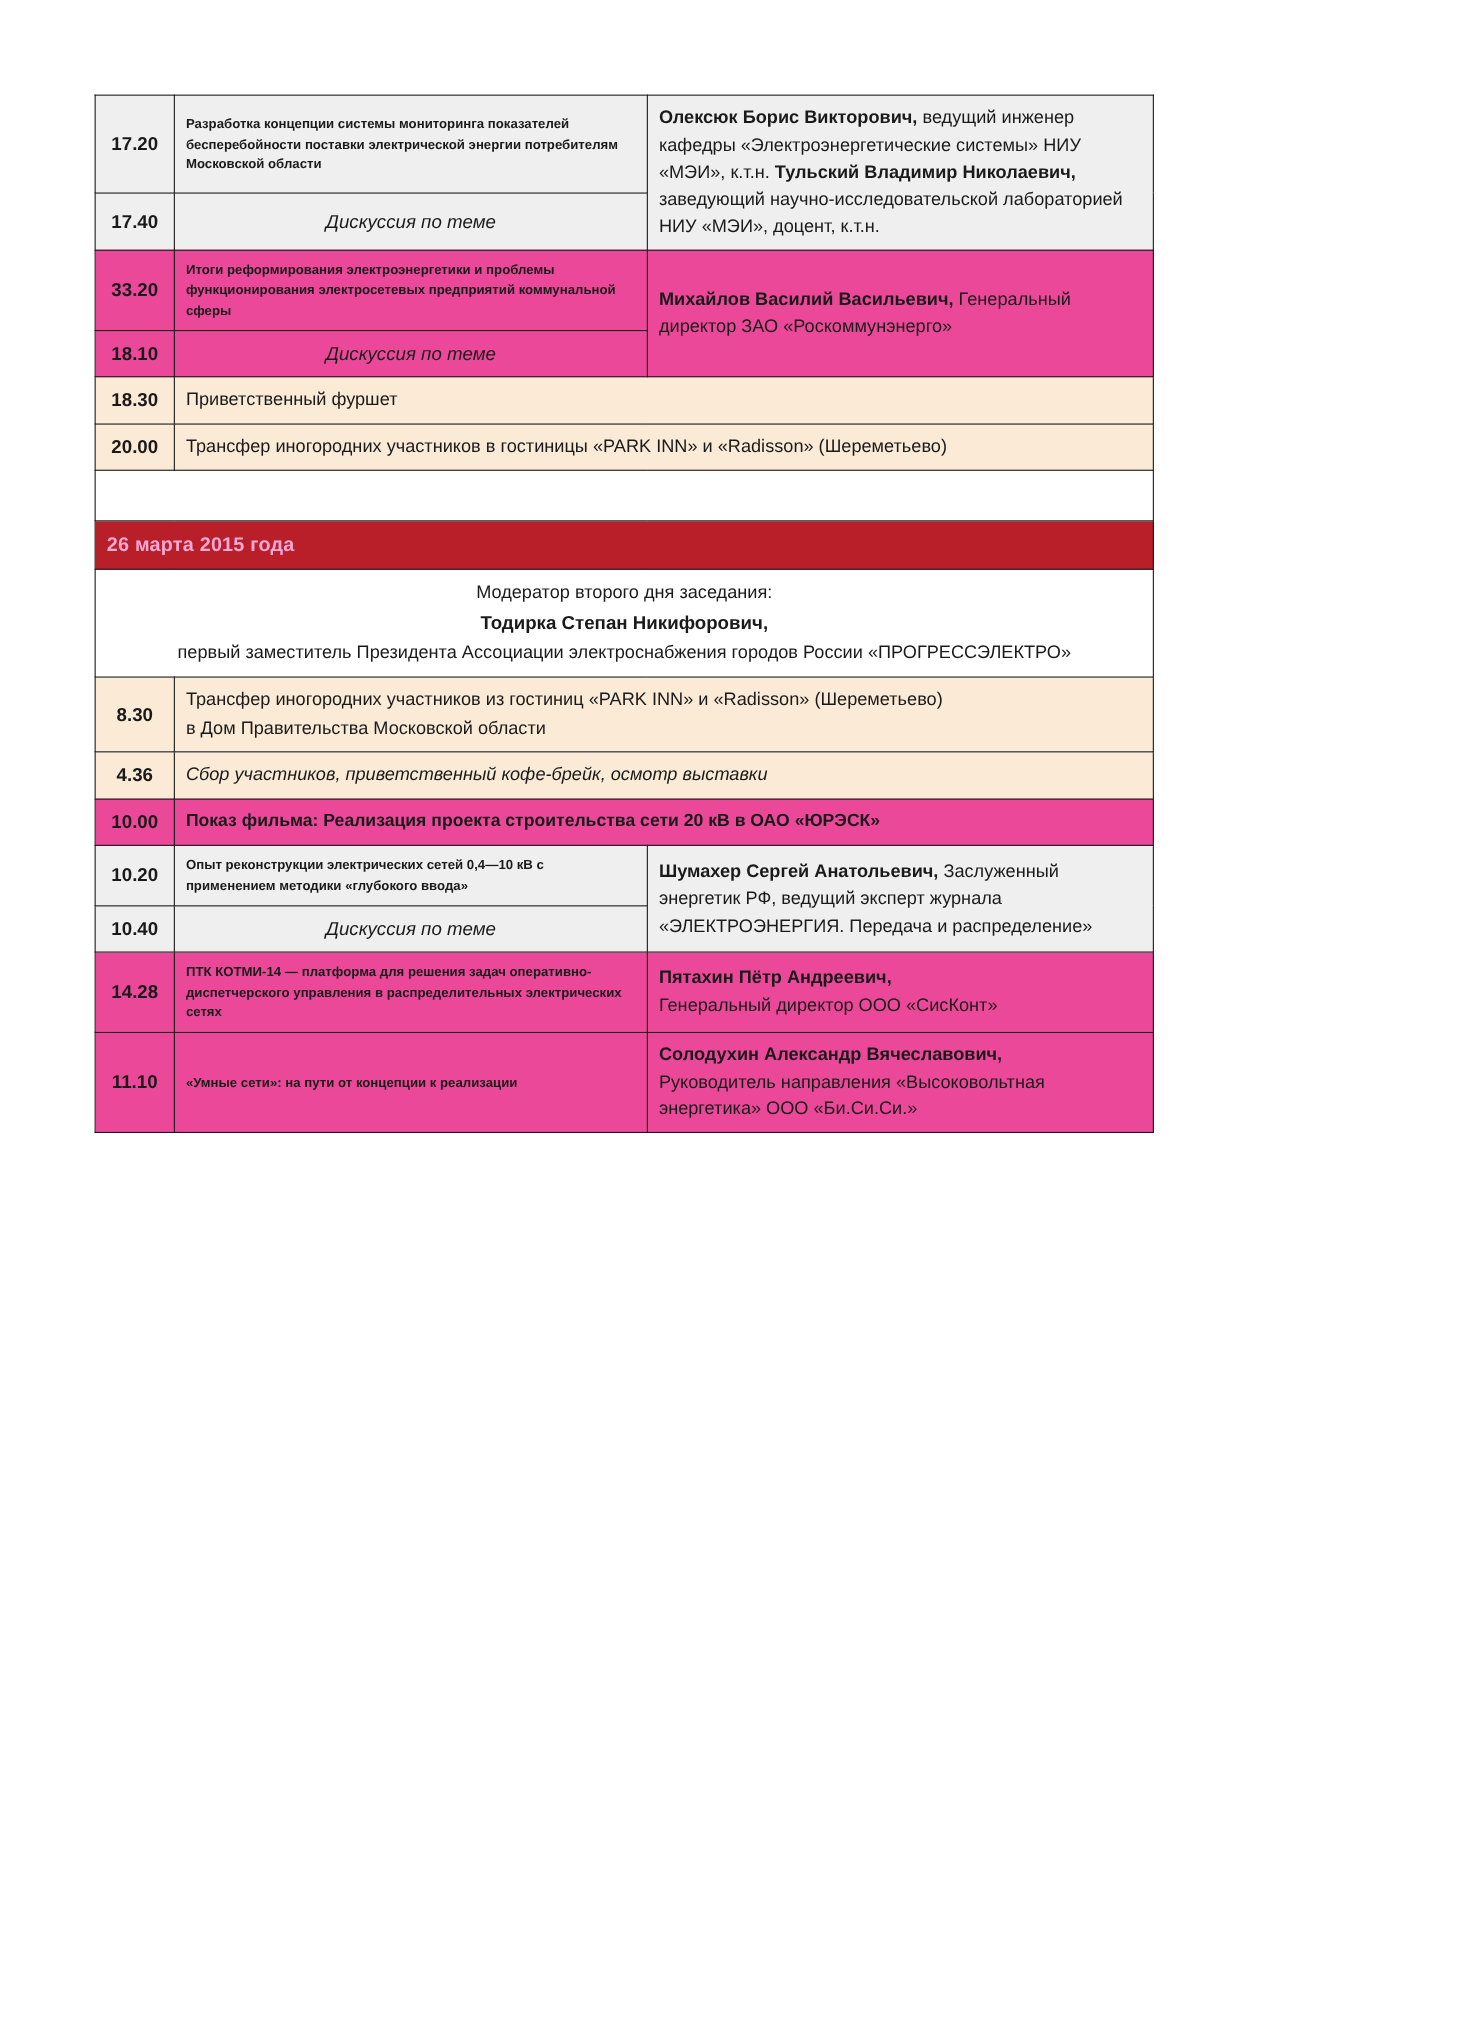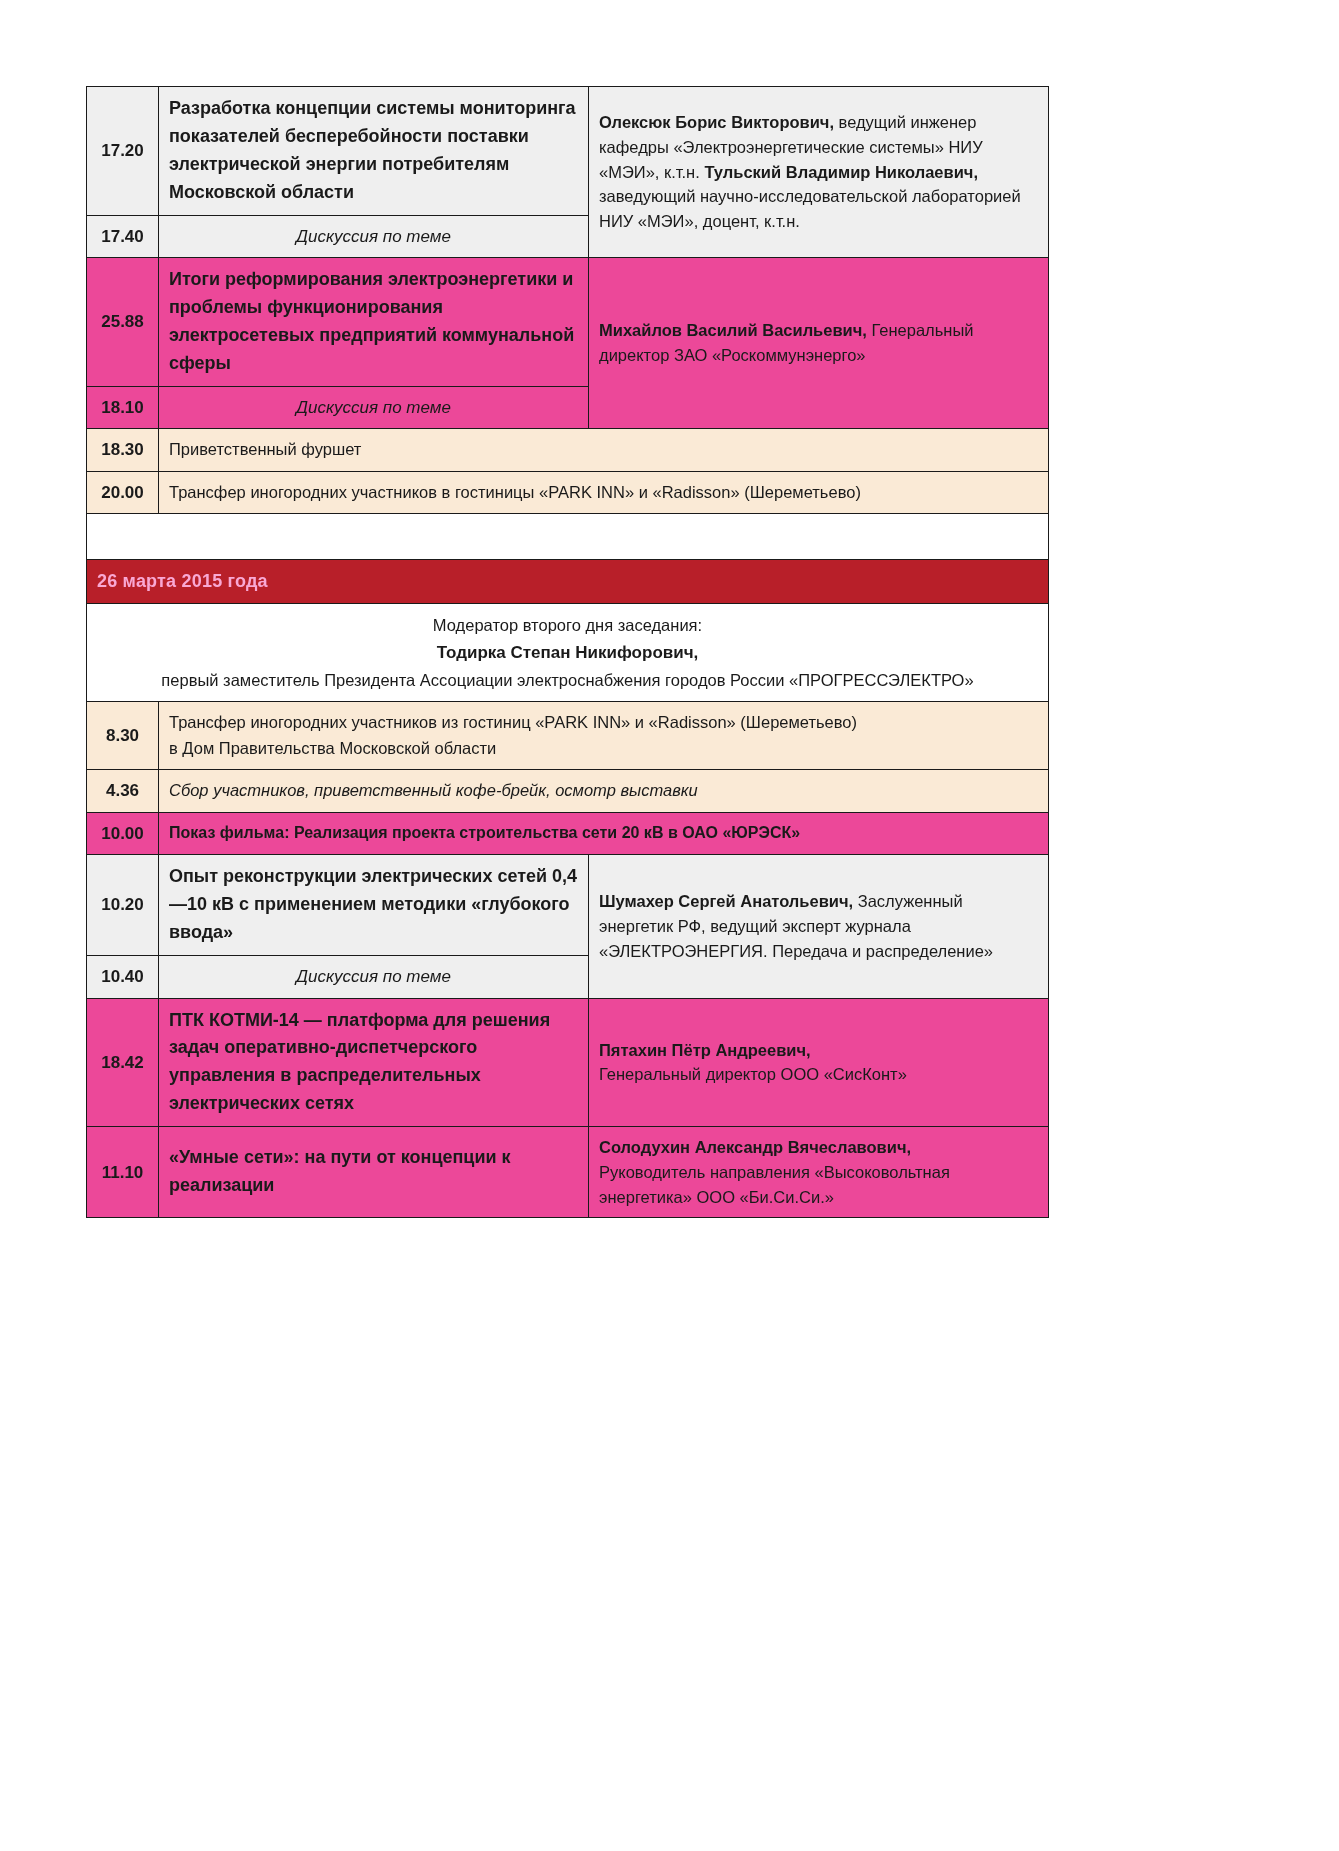--- a/index.html
+++ b/index.html
@@ -49,21 +49,21 @@
     text-align: center;
     font-weight: bold;
     font-size: 17px;
     white-space: nowrap;
     padding-left: 2px;
     padding-right: 2px;
   }
 
   .topic {
     font-weight: bold;
-    font-size: 18px;
+    font-size: 12px;
     line-height: 1.55;
   }
 
   .speaker {
     font-size: 16.5px;
     line-height: 1.5;
     vertical-align: top;
     padding-top: 12px;
   }
   .speaker.mid { vertical-align: middle; padding-top: 8px; }
@@ -141,21 +141,21 @@
           <span>заведующий научно-исследовательской лабораторией НИУ «МЭИ», доцент, к.т.н.</span>
         </td>
       </tr>
 
       <tr>
         <td class="time tint-grey">17.40</td>
         <td class="discussion tint-grey">Дискуссия по теме</td>
       </tr>
 
       <tr>
-        <td class="time tint-white">25.88</td>
+        <td class="time tint-white">33.20</td>
         <td class="topic tint-white">Итоги реформирования электроэнергетики и проблемы функционирования электросетевых предприятий коммунальной сферы</td>
         <td class="speaker mid tint-white" rowspan="2">
           <span style="font-weight:bold">Михайлов Василий Васильевич,</span><span> Генеральный директор ЗАО «Роскоммунэнерго»</span>
         </td>
       </tr>
 
       <tr>
         <td class="time tint-white">18.10</td>
         <td class="discussion tint-white">Дискуссия по теме</td>
       </tr>
@@ -212,21 +212,21 @@
           <span>Заслуженный энергетик РФ, ведущий эксперт журнала «ЭЛЕКТРОЭНЕРГИЯ. Передача и распределение»</span>
         </td>
       </tr>
 
       <tr>
         <td class="time tint-grey">10.40</td>
         <td class="discussion tint-grey">Дискуссия по теме</td>
       </tr>
 
       <tr>
-        <td class="time tint-white">18.42</td>
+        <td class="time tint-white">14.28</td>
         <td class="topic tint-white">ПТК КОТМИ-14 — платформа для решения задач оперативно-диспетчерского управления в распределительных электрических сетях</td>
         <td class="speaker mid tint-white">
           <div style="font-weight:bold">Пятахин Пётр Андреевич,</div>
           <div>Генеральный директор ООО «СисКонт»</div>
         </td>
       </tr>
 
       <tr>
         <td class="time tint-white">11.10</td>
         <td class="topic tint-white">«Умные сети»: на пути от концепции к реализации</td>

